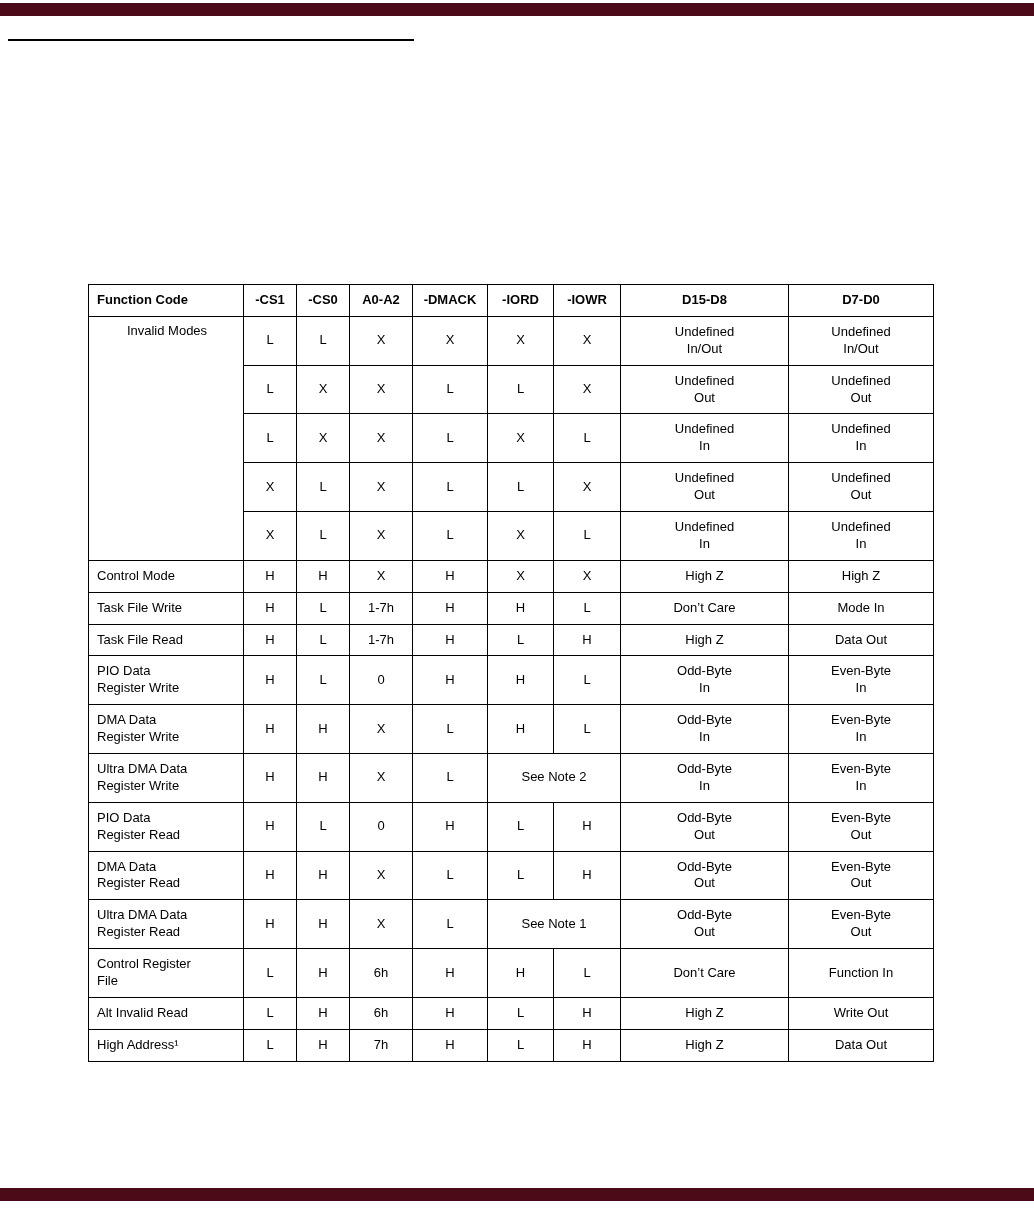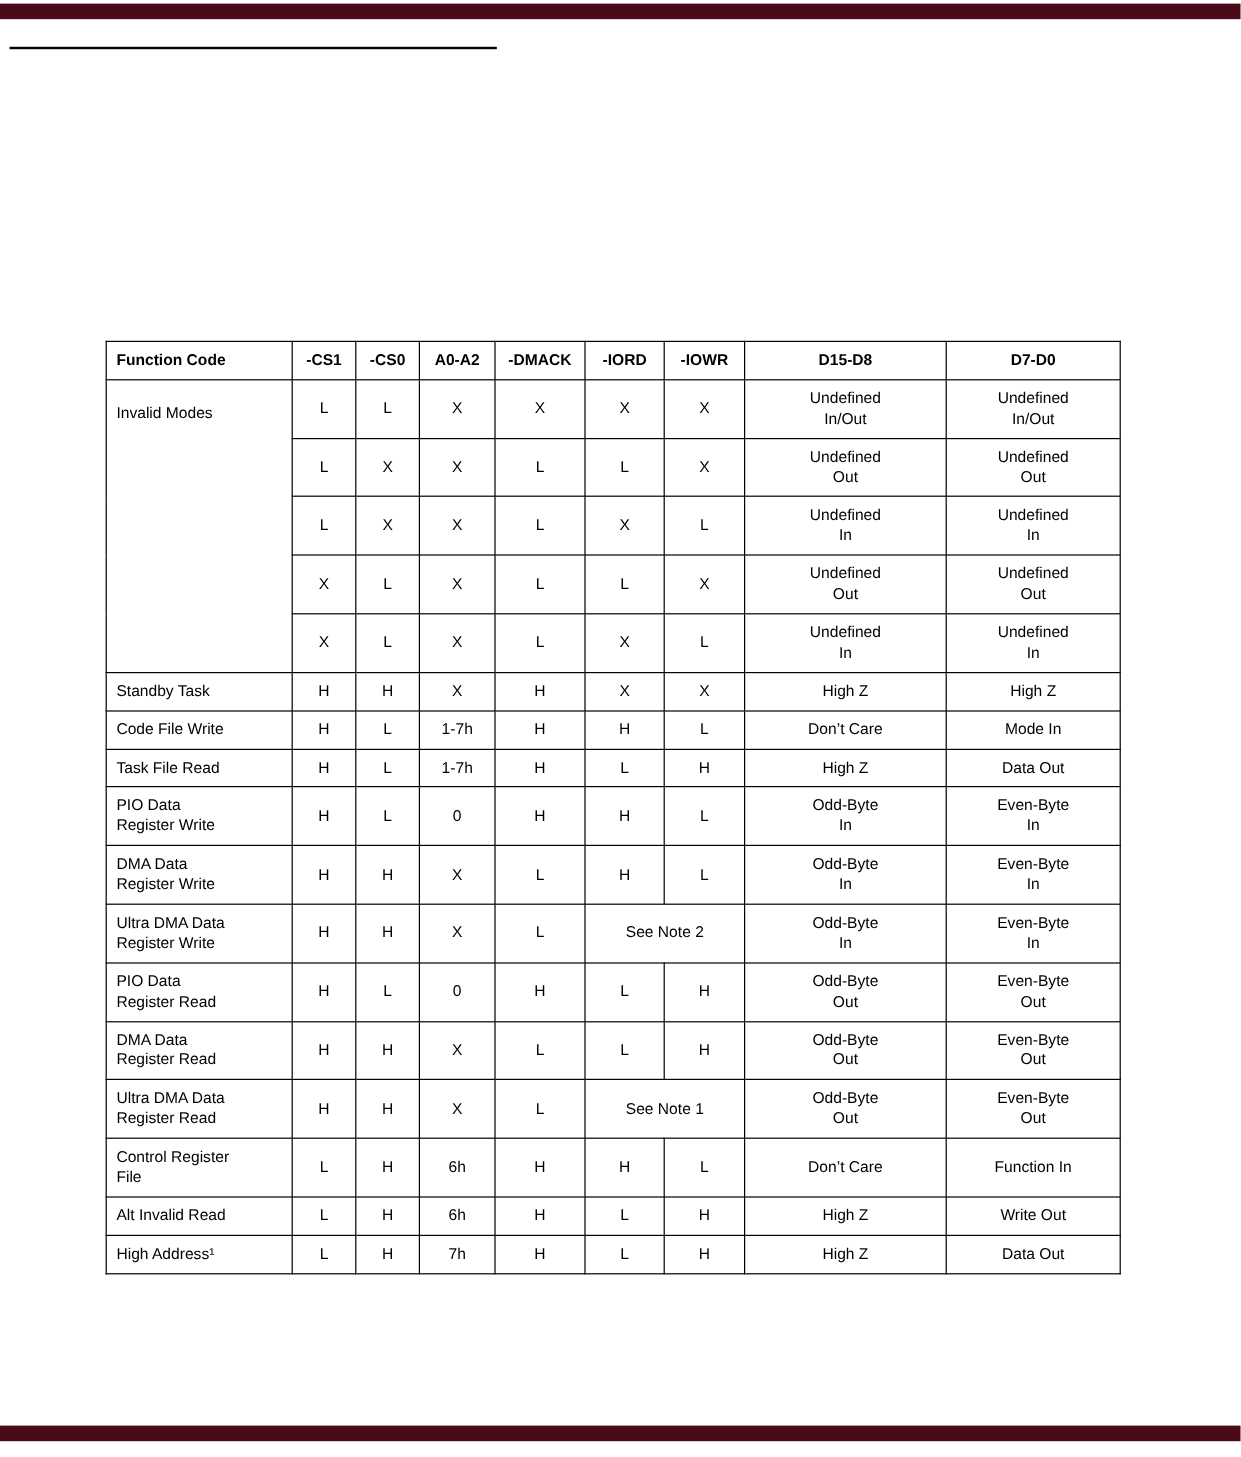--- a/index.html
+++ b/index.html
@@ -49,21 +49,22 @@
   }
   .signal-table th { font-weight:bold; }
   .signal-table th.fc,
   .signal-table td.fc {
     text-align:left;
     padding-left:8px;
     padding-right:6px;
   }
   .signal-table td.vtop {
     vertical-align:top;
-    padding-top:19px;
+    padding-top:6px;
+    text-align:center;
   }
 
   .bottom-bar {
     position:absolute;
     left:0; top:1188px;
     width:100%; height:13px;
   }
 </style>
 </head>
 <body>
@@ -155,32 +156,32 @@
           <td>X</td>
           <td>L</td>
           <td>X</td>
           <td>L</td>
           <td>Undefined
 In</td>
           <td>Undefined
 In</td>
         </tr>
         <tr>
-          <td class="fc">Standby Task</td>
-          <td>H</td>
-          <td>H</td>
-          <td>X</td>
-          <td>H</td>
-          <td>X</td>
-          <td>X</td>
-          <td>High Z</td>
-          <td>High Z</td>
-        </tr>
-        <tr>
-          <td class="fc">Code File Write</td>
+          <td class="fc">Control Mode</td>
+          <td>H</td>
+          <td>H</td>
+          <td>X</td>
+          <td>H</td>
+          <td>X</td>
+          <td>X</td>
+          <td>High Z</td>
+          <td>High Z</td>
+        </tr>
+        <tr>
+          <td class="fc">Task File Write</td>
           <td>H</td>
           <td>L</td>
           <td>1-7h</td>
           <td>H</td>
           <td>H</td>
           <td>L</td>
           <td>Don’t Care</td>
           <td>Mode In</td>
         </tr>
         <tr>

